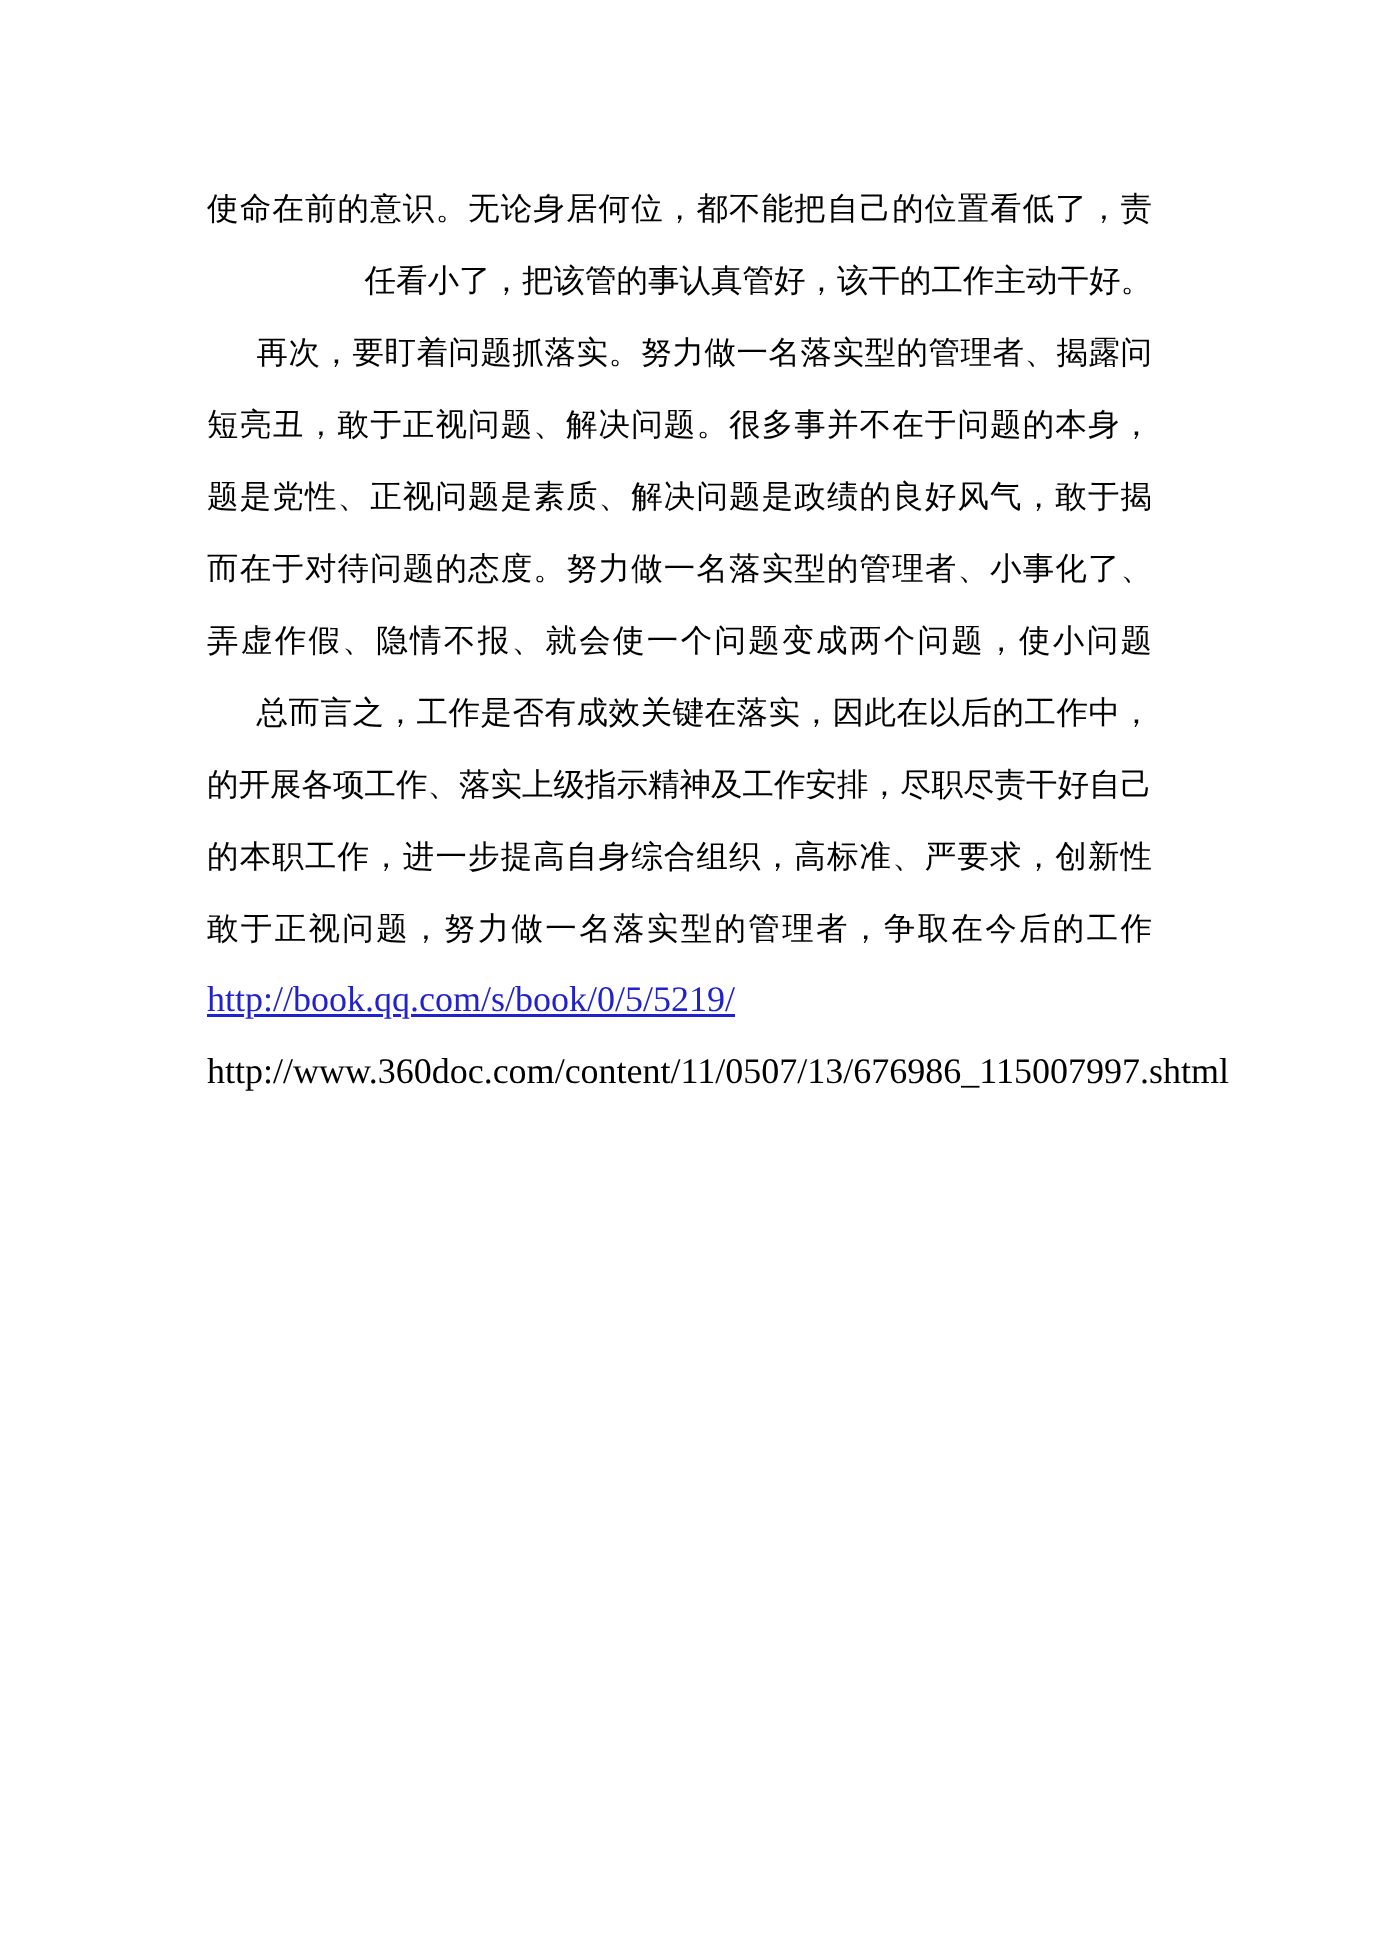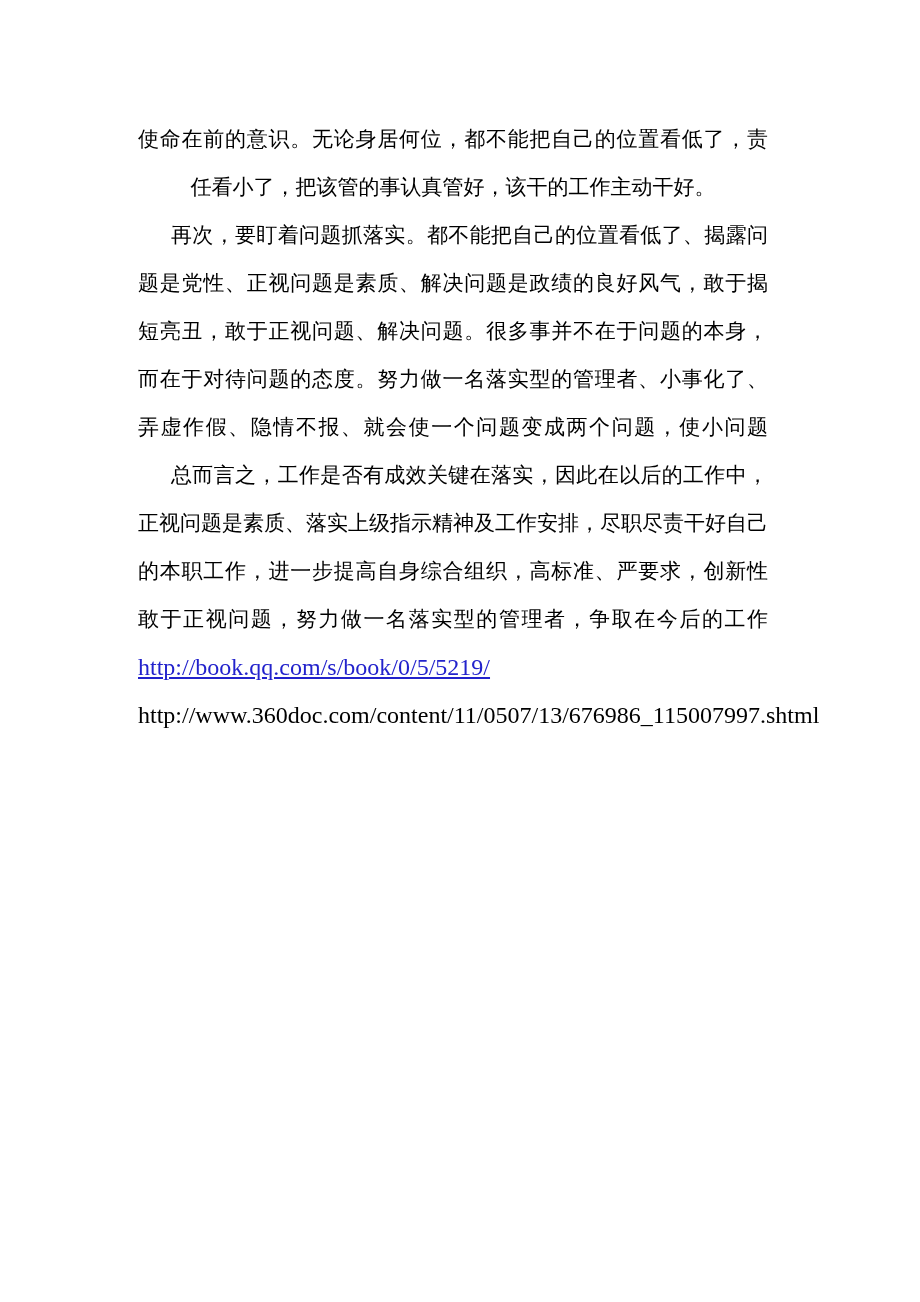--- a/index.html
+++ b/index.html
@@ -23,21 +23,21 @@
     position: absolute;
     left: 138px;
     top: 115px;
     width: 630px;
     color: var(--text-color, #000000);
   }
   .line {
     height: 48px;
     line-height: 48px;
     font-size: 21px;
-    text-align: center;
+    text-align: right;
     white-space: normal;
     overflow: visible;
   }
   
   .line.j {
     text-align: justify;
     text-align-last: justify;
     text-justify: inter-character;
   }
   
@@ -59,25 +59,25 @@
     cursor: pointer;
   }
 </style>
 </head>
 <body>
 
 <div class="page">
   <div class="content">
       <div class="line j"><span>使命在前的意识。无论身居何位，都不能把自己的位置看低了，责</span></div>
       <div class="line"><span>任看小了，把该管的事认真管好，该干的工作主动干好。</span></div>
-      <div class="line j ind"><span class="b">再次，要盯着问题抓落实。</span><span>都不能把自己的位置看低了、揭露问</span></div>
+      <div class="line j ind"><span class="b">再次，要盯着问题抓落实。</span><span>努力做一名落实型的管理者、揭露问</span></div>
+      <div class="line j"><span>短亮丑，敢于正视问题、解决问题。很多事并不在于问题的本身，</span></div>
       <div class="line j"><span>题是党性、正视问题是素质、解决问题是政绩的良好风气，敢于揭</span></div>
-      <div class="line j"><span>短亮丑，敢于正视问题、解决问题。很多事并不在于问题的本身，</span></div>
       <div class="line j"><span>而在于对待问题的态度。努力做一名落实型的管理者、小事化了、</span></div>
       <div class="line j"><span>弄虚作假、隐情不报、就会使一个问题变成两个问题，使小问题</span></div>
       <div class="line j ind"><span>总而言之，工作是否有成效关键在落实，因此在以后的工作中，</span></div>
-      <div class="line j"><span>正视问题是素质、落实上级指示精神及工作安排，尽职尽责干好自己</span></div>
+      <div class="line j"><span>的开展各项工作、落实上级指示精神及工作安排，尽职尽责干好自己</span></div>
       <div class="line j"><span>的本职工作，进一步提高自身综合组织，高标准、严要求，创新性</span></div>
       <div class="line j"><span>敢于正视问题，努力做一名落实型的管理者，争取在今后的工作</span></div>
       <div class="line urlline"><a class="lnk" href="#">http://book.qq.com/s/book/0/5/5219/</a></div>
       <div class="line urlline"><span>http://www.360doc.com/content/11/0507/13/676986_115007997.shtml</span></div>
     </div>
 </div>
 
 </body></html>

